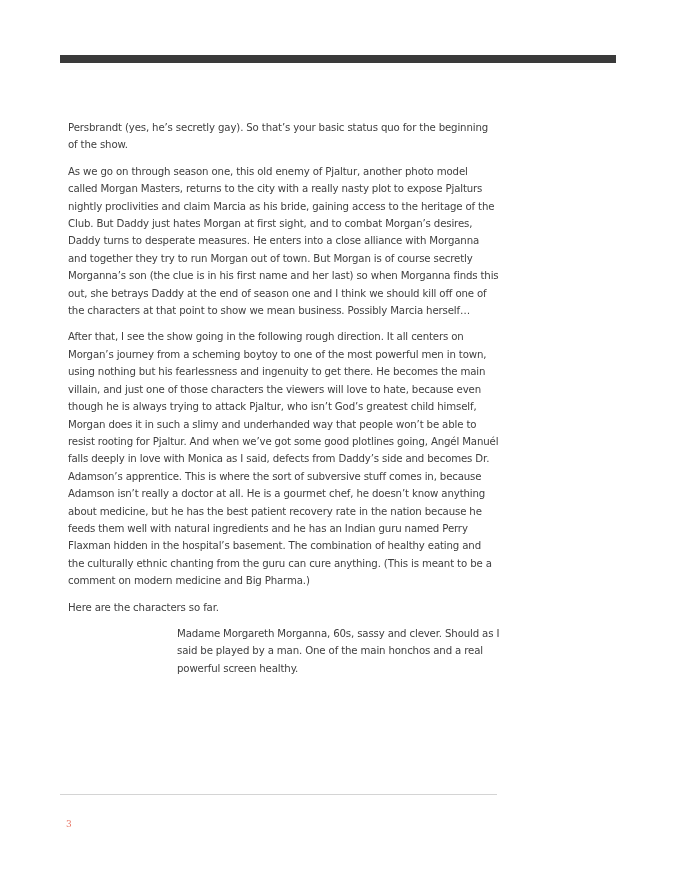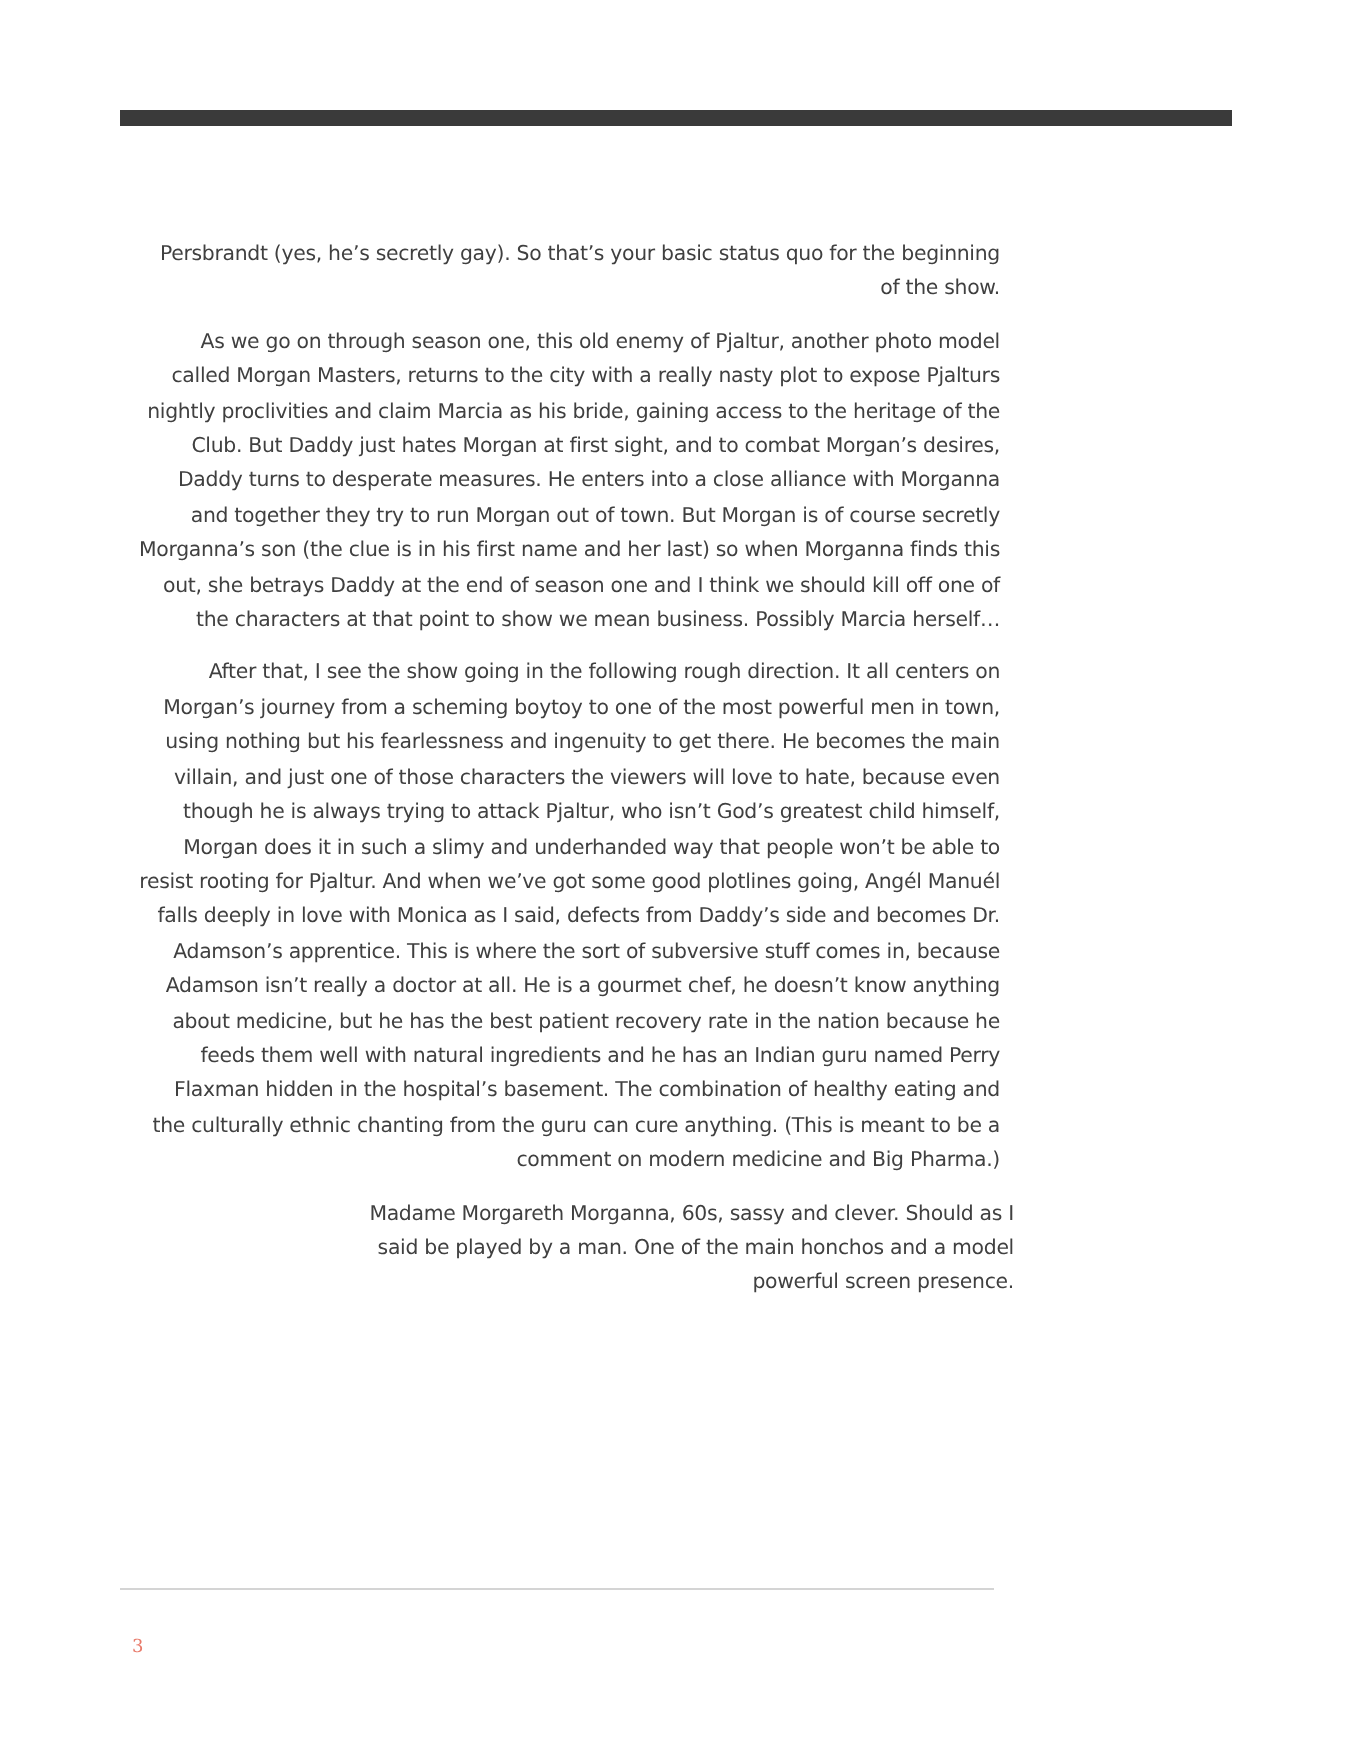--- a/index.html
+++ b/index.html
@@ -24,21 +24,20 @@
       background: #3a3a3a;
     }
     .content {
       position: absolute;
       left: 68px;
       top: 119px;
       width: 432px;
       font-size: 10.2px;
       line-height: 17.4px;
       letter-spacing: -0.15px;
-      text-align: right;
     }
     .content p {
       margin: 0 0 9px 0;
     }
     .content p.indent {
       margin-left: 109px;
       width: 330px;
     }
     .footer-rule {
       position: absolute;
@@ -59,17 +58,18 @@
   </style>
 </head>
 <body>
 
 <div class="top-bar"></div>
 
 <div class="content">
   <p>Persbrandt (yes, he’s secretly gay). So that’s your basic status quo for the beginning of the show.</p>
   <p>As we go on through season one, this old enemy of Pjaltur, another photo model called Morgan Masters, returns to the city with a really nasty plot to expose Pjalturs nightly proclivities and claim Marcia as his bride, gaining access to the heritage of the Club. But Daddy just hates Morgan at first sight, and to combat Morgan’s desires, Daddy turns to desperate measures. He enters into a close alliance with Morganna and together they try to run Morgan out of town. But Morgan is of course secretly Morganna’s son (the clue is in his first name and her last) so when Morganna finds this out, she betrays Daddy at the end of season one and I think we should kill off one of the characters at that point to show we mean business. Possibly Marcia herself…</p>
   <p>After that, I see the show going in the following rough direction. It all centers on Morgan’s journey from a scheming boytoy to one of the most powerful men in town, using nothing but his fearlessness and ingenuity to get there. He becomes the main villain, and just one of those characters the viewers will love to hate, because even though he is always trying to attack Pjaltur, who isn’t God’s greatest child himself, Morgan does it in such a slimy and underhanded way that people won’t be able to resist rooting for Pjaltur. And when we’ve got some good plotlines going, Angél Manuél falls deeply in love with Monica as I said, defects from Daddy’s side and becomes Dr. Adamson’s apprentice. This is where the sort of subversive stuff comes in, because Adamson isn’t really a doctor at all. He is a gourmet chef, he doesn’t know anything about medicine, but he has the best patient recovery rate in the nation because he feeds them well with natural ingredients and he has an Indian guru named Perry Flaxman hidden in the hospital’s basement. The combination of healthy eating and the culturally ethnic chanting from the guru can cure anything. (This is meant to be a comment on modern medicine and Big Pharma.)</p>
-  <p class="indent">Madame Morgareth Morganna, 60s, sassy and clever. Should as I said be played by a man. One of the main honchos and a model powerful screen presence.</p>
+  <p>Here are the characters so far.</p>
+  <p class="indent">Madame Morgareth Morganna, 60s, sassy and clever. Should as I said be played by a man. One of the main honchos and a real powerful screen healthy.</p>
 </div>
 
 <div class="footer-rule"></div>
 <div class="page-number">3</div>
 
 </body></html>

